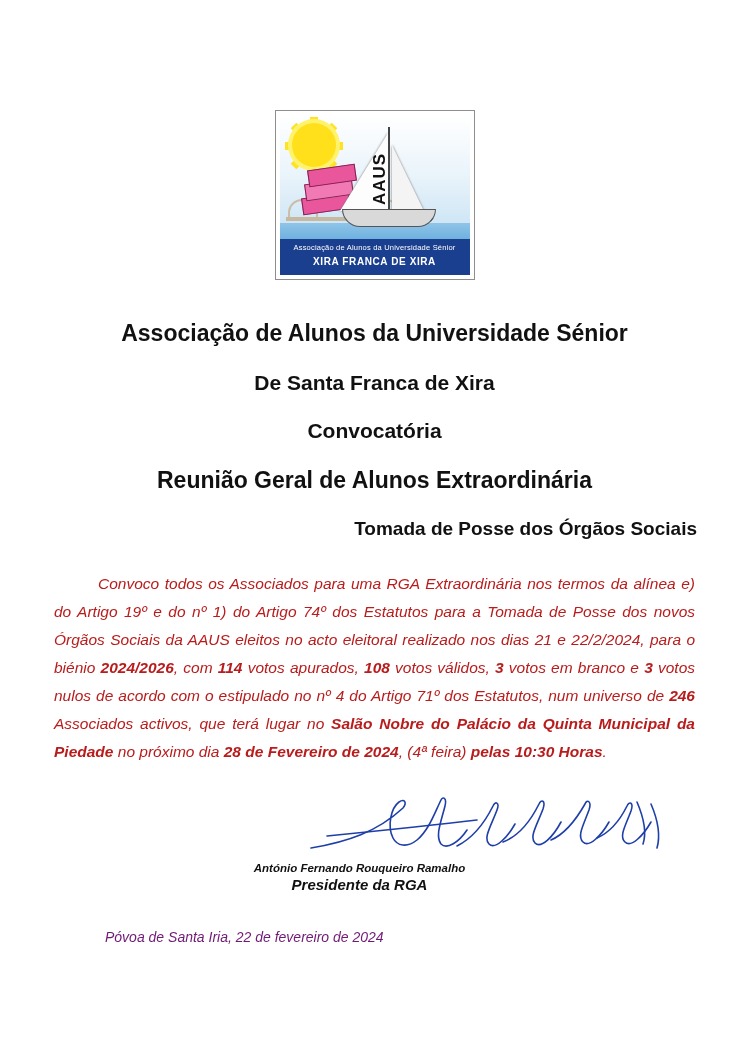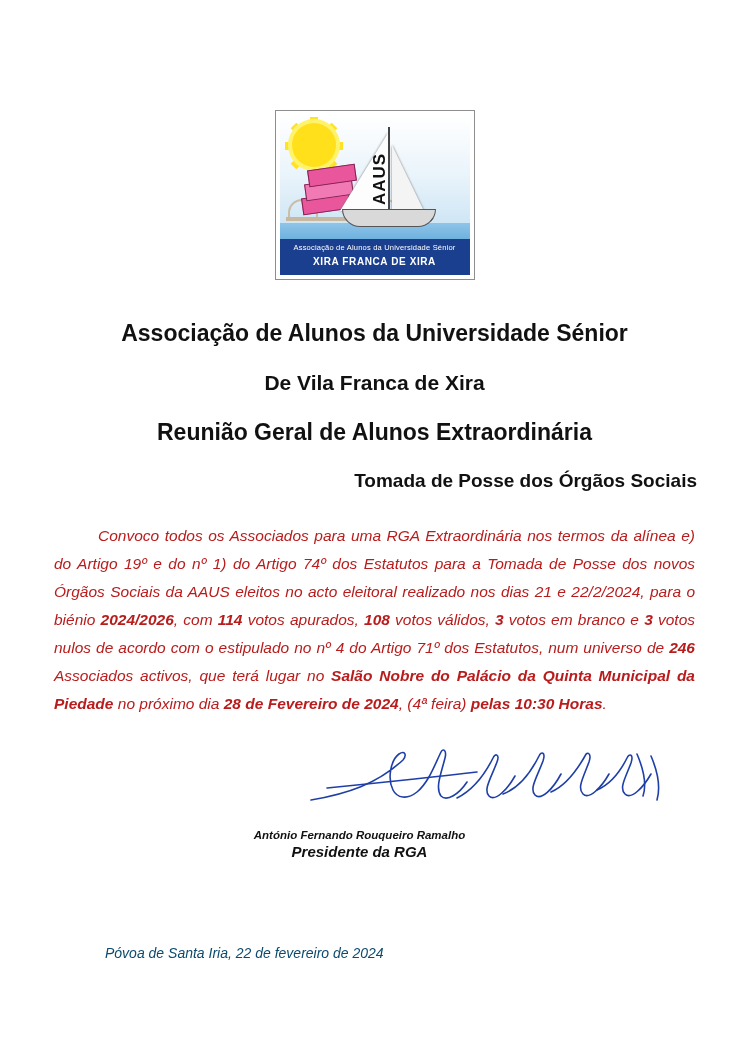--- a/index.html
+++ b/index.html
@@ -217,40 +217,40 @@
     display: flex;
     justify-content: flex-end;
     padding-right: 30px;
     height: 66px;
   }
   .sig-name {
     font-size: 11.5px;
     font-style: italic;
     font-weight: bold;
     color: #111;
-    margin-top: 19px;
+    margin-top: 4px;
     padding-right: 30px;
   }
   .sig-role {
     font-size: 15px;
     font-style: italic;
     font-weight: bold;
     color: #111;
     margin-top: 2px;
     padding-right: 30px;
   }
 
   
   .place-date {
     position: absolute;
     left: 105px;
-    bottom: 95px;
+    bottom: 111px;
     font-size: 14px;
     font-style: italic;
-    color: #0c4a6e;
+    color: #701a75;
   }
 </style>
 </head>
 <body>
 
 <div class="page">
 
   <div class="logo-wrap">
     <div class="logo">
       <div class="logo-sky"></div>
@@ -285,21 +285,22 @@
 
       <div class="logo-banner">
         <div class="banner-l1">Associação de Alunos da Universidade Sénior</div>
         <div class="banner-l2">XIRA FRANCA DE XIRA</div>
       </div>
     </div>
   </div>
 
   <div class="headings">
     <div class="h-line h1">Associação de Alunos da Universidade Sénior</div>
-    <div class="h-line h2">De Vila Franca de Xira</div>
+    <div class="h-line h2">De Santa Franca de Xira</div>
+    <div class="h-line h3">Convocatória</div>
     <div class="h-line h4">Reunião Geral de Alunos Extraordinária</div>
     <div class="h-line h5">Tomada de Posse dos Órgãos Sociais</div>
   </div>
 
   <div class="body-text">
     <span class="indent"></span><span>Convoco todos os Associados para uma RGA Extraordinária nos termos da alínea e) do Artigo 19º e do nº 1) do Artigo 74º dos Estatutos para a Tomada de Posse dos novos Órgãos Sociais da AAUS eleitos no acto eleitoral realizado nos dias 21 e 22/2/2024, para o biénio </span><b>2024/2026</b><span>, com </span><b>114</b><span> votos apurados, </span><b>108</b><span> votos válidos, </span><b>3</b><span> votos em branco e </span><b>3</b><span> votos nulos de acordo com o estipulado no nº 4 do Artigo 71º dos Estatutos, num universo de </span><b>246</b><span> Associados activos, que terá lugar no </span><b>Salão Nobre do Palácio da Quinta Municipal da Piedade</b><span> no próximo dia </span><b>28 de Fevereiro de 2024</b><span>, (4ª feira) </span><b>pelas 10:30 Horas</b><span>.</span>
   </div>
 
   <div class="signature-block">
     <div class="sig-svg-wrap">

